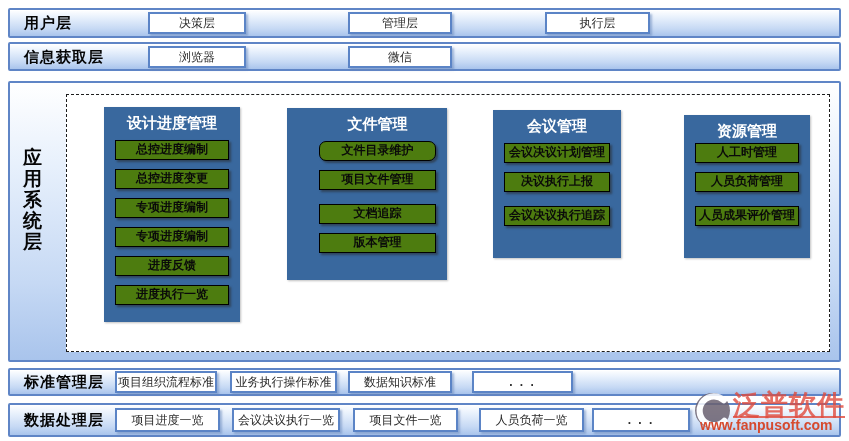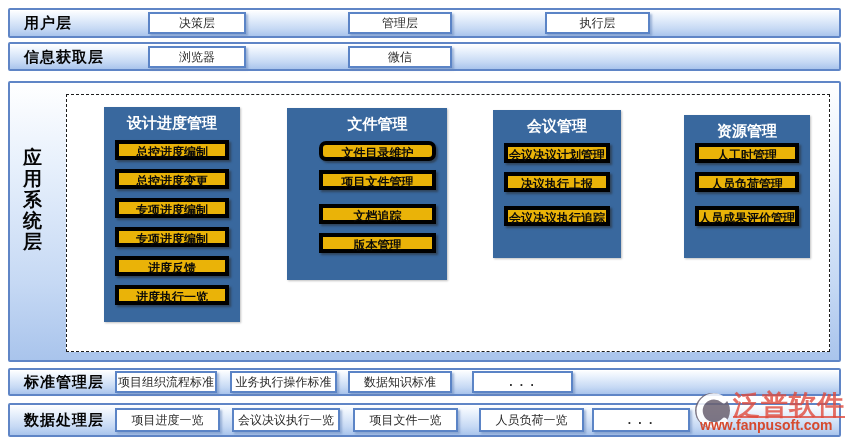--- a/index.html
+++ b/index.html
@@ -51,21 +51,21 @@
   #col-design{left:94px;top:24px;width:136px;height:215px;}
   #col-files{left:277px;top:25px;width:160px;height:172px;padding-left:21px;}
   #col-meeting{left:483px;top:27px;width:128px;height:148px;}
   #col-resource{left:674px;top:32px;width:126px;height:143px;}
   .col-title{
     margin-top:7px;height:18px;line-height:18px;
     color:#fff;font-size:15px;font-weight:bold;white-space:nowrap;
   }
   .col-btn{
     box-sizing:border-box;width:calc(100% - 22px);height:20px;line-height:17px;
-    background:#eab308;border:4px solid #000000;
+    background:#4d7c0f;border:1px solid #000000;
     box-shadow:2px 2px 2px rgba(40,40,40,.55);
     text-align:center;font-size:12px;font-weight:bold;color:#0a0a0a;
     margin-top:9px;white-space:nowrap;cursor:default;
   }
   #col-design .col-btn:nth-child(2){margin-top:8px;}
   #col-files .col-btn:nth-child(2){margin-top:8px;border-radius:7px;}
   #col-files .col-btn:nth-child(4){margin-top:14px;}
   #col-meeting .col-btn:nth-child(2){margin-top:8px;}
   #col-meeting .col-btn:nth-child(4){margin-top:14px;}
   #col-resource .col-btn:nth-child(2){margin-top:3px;}

